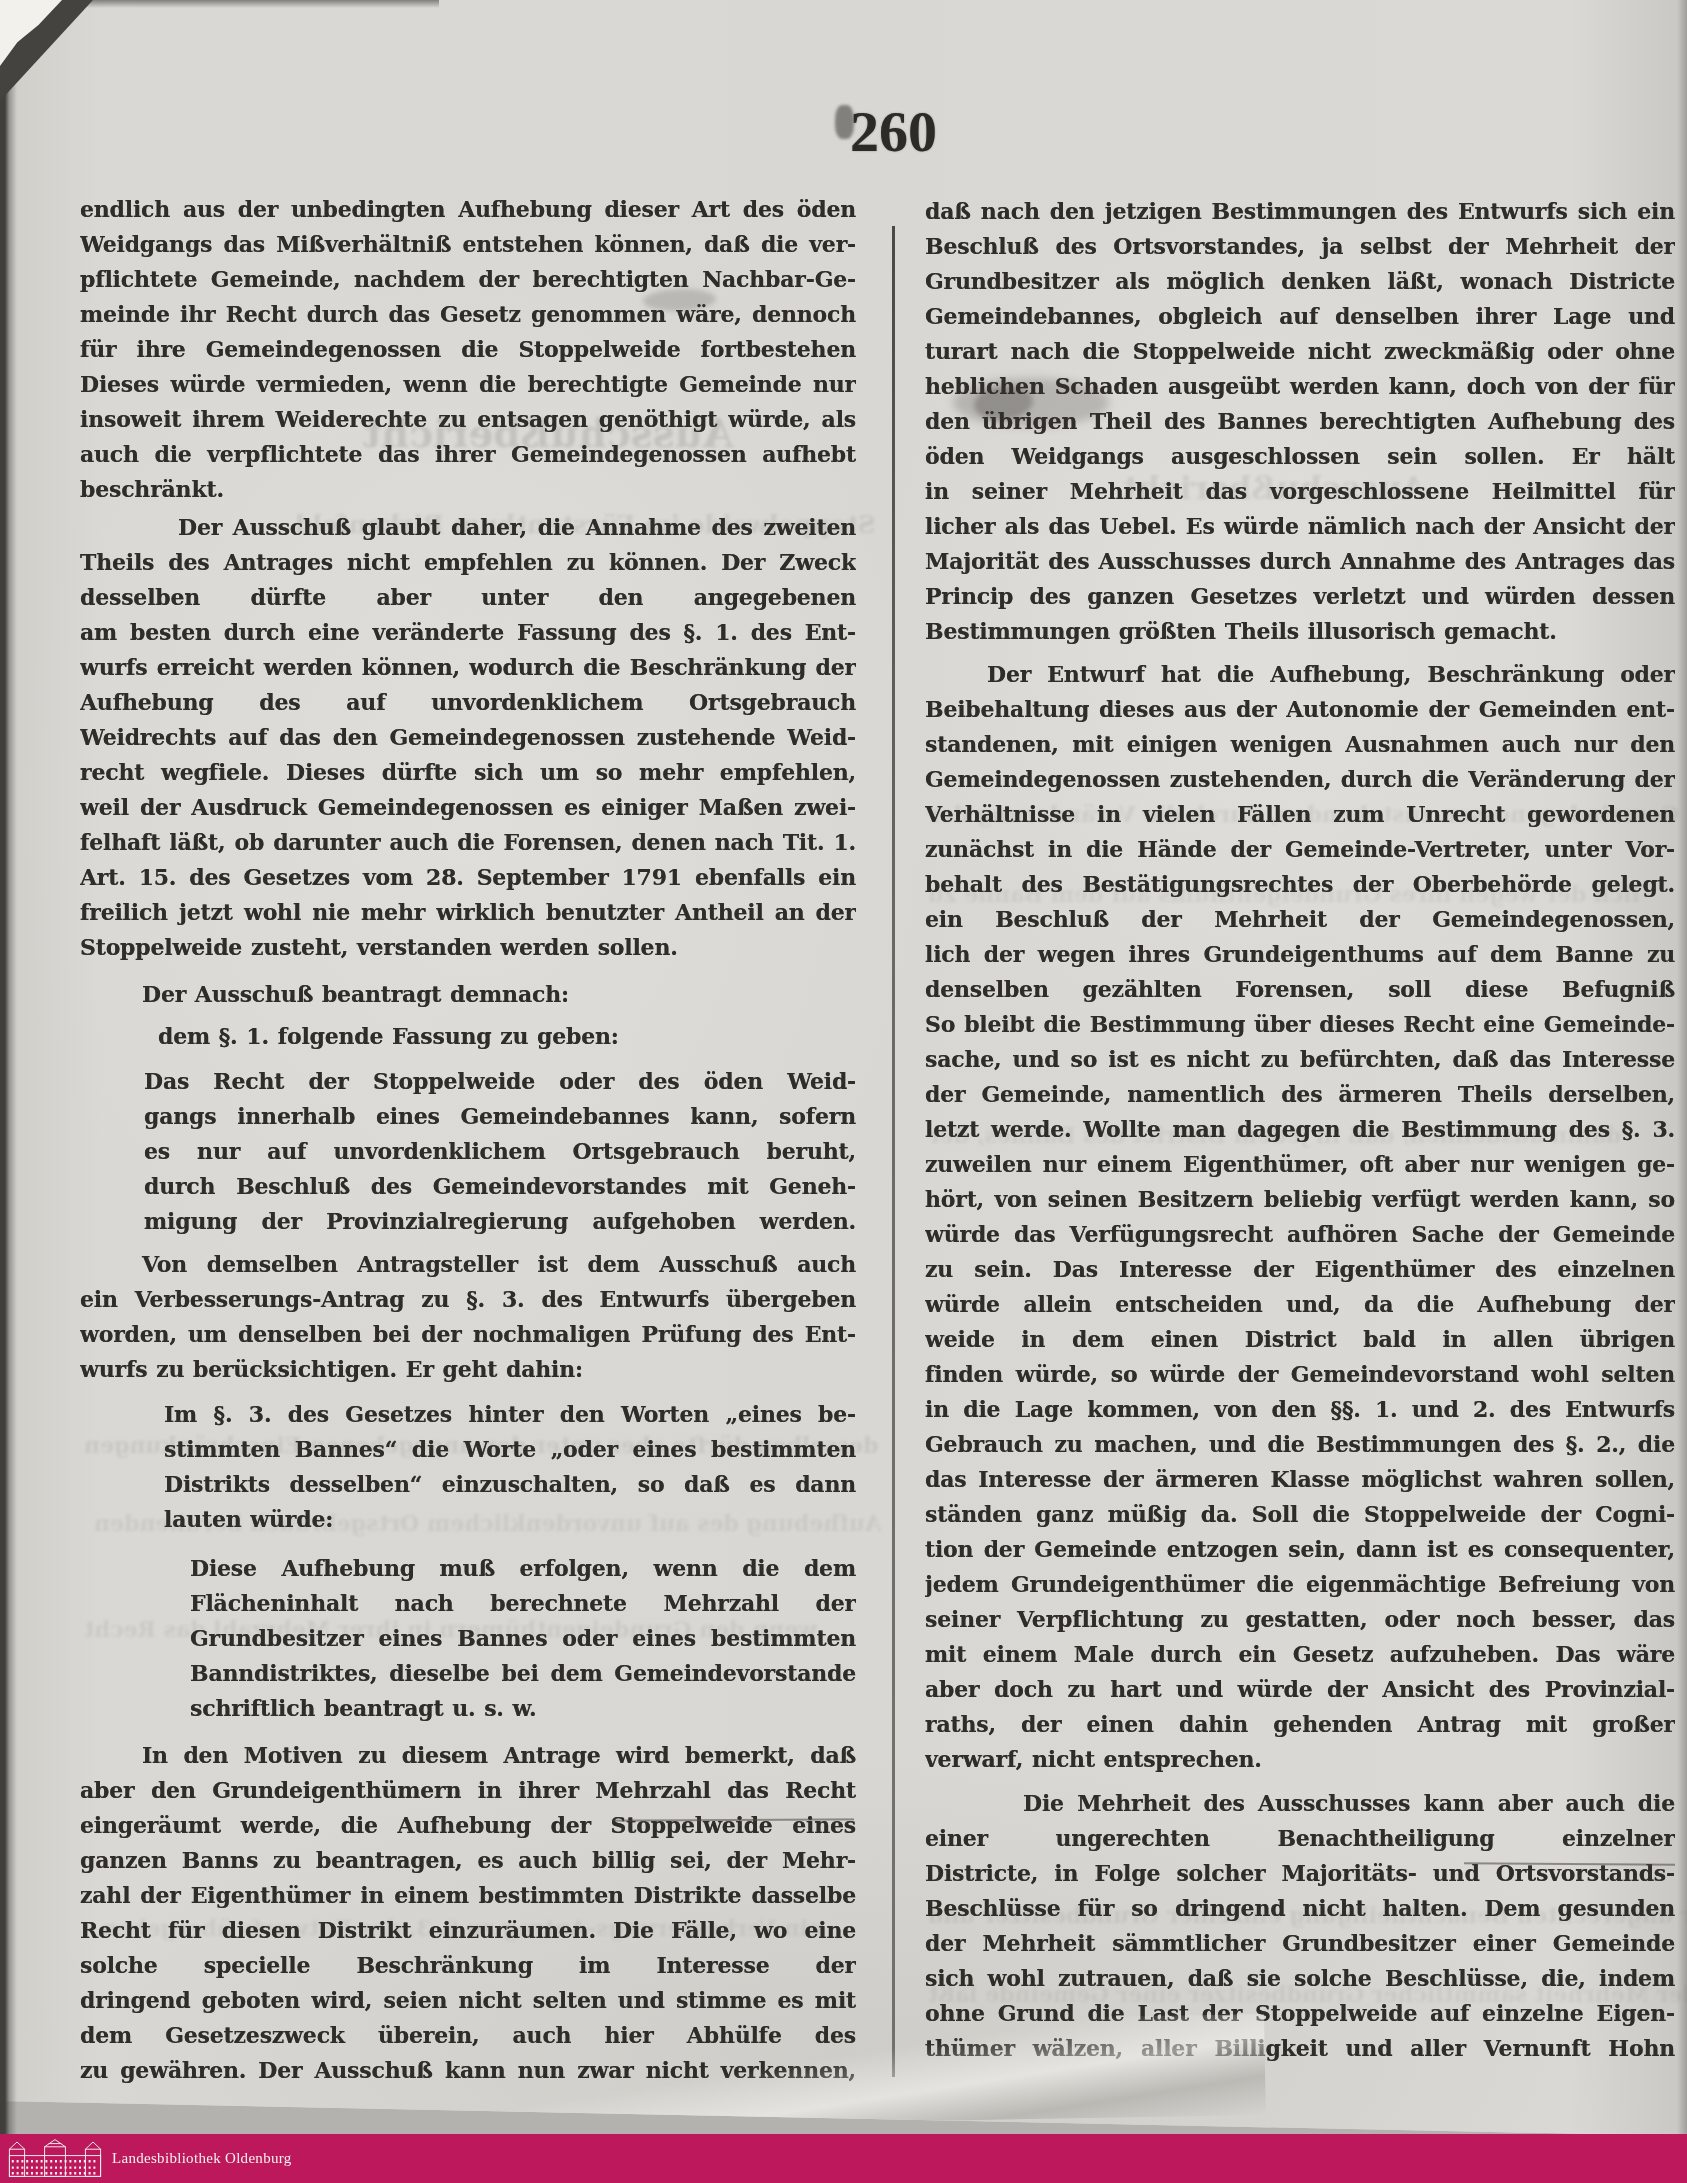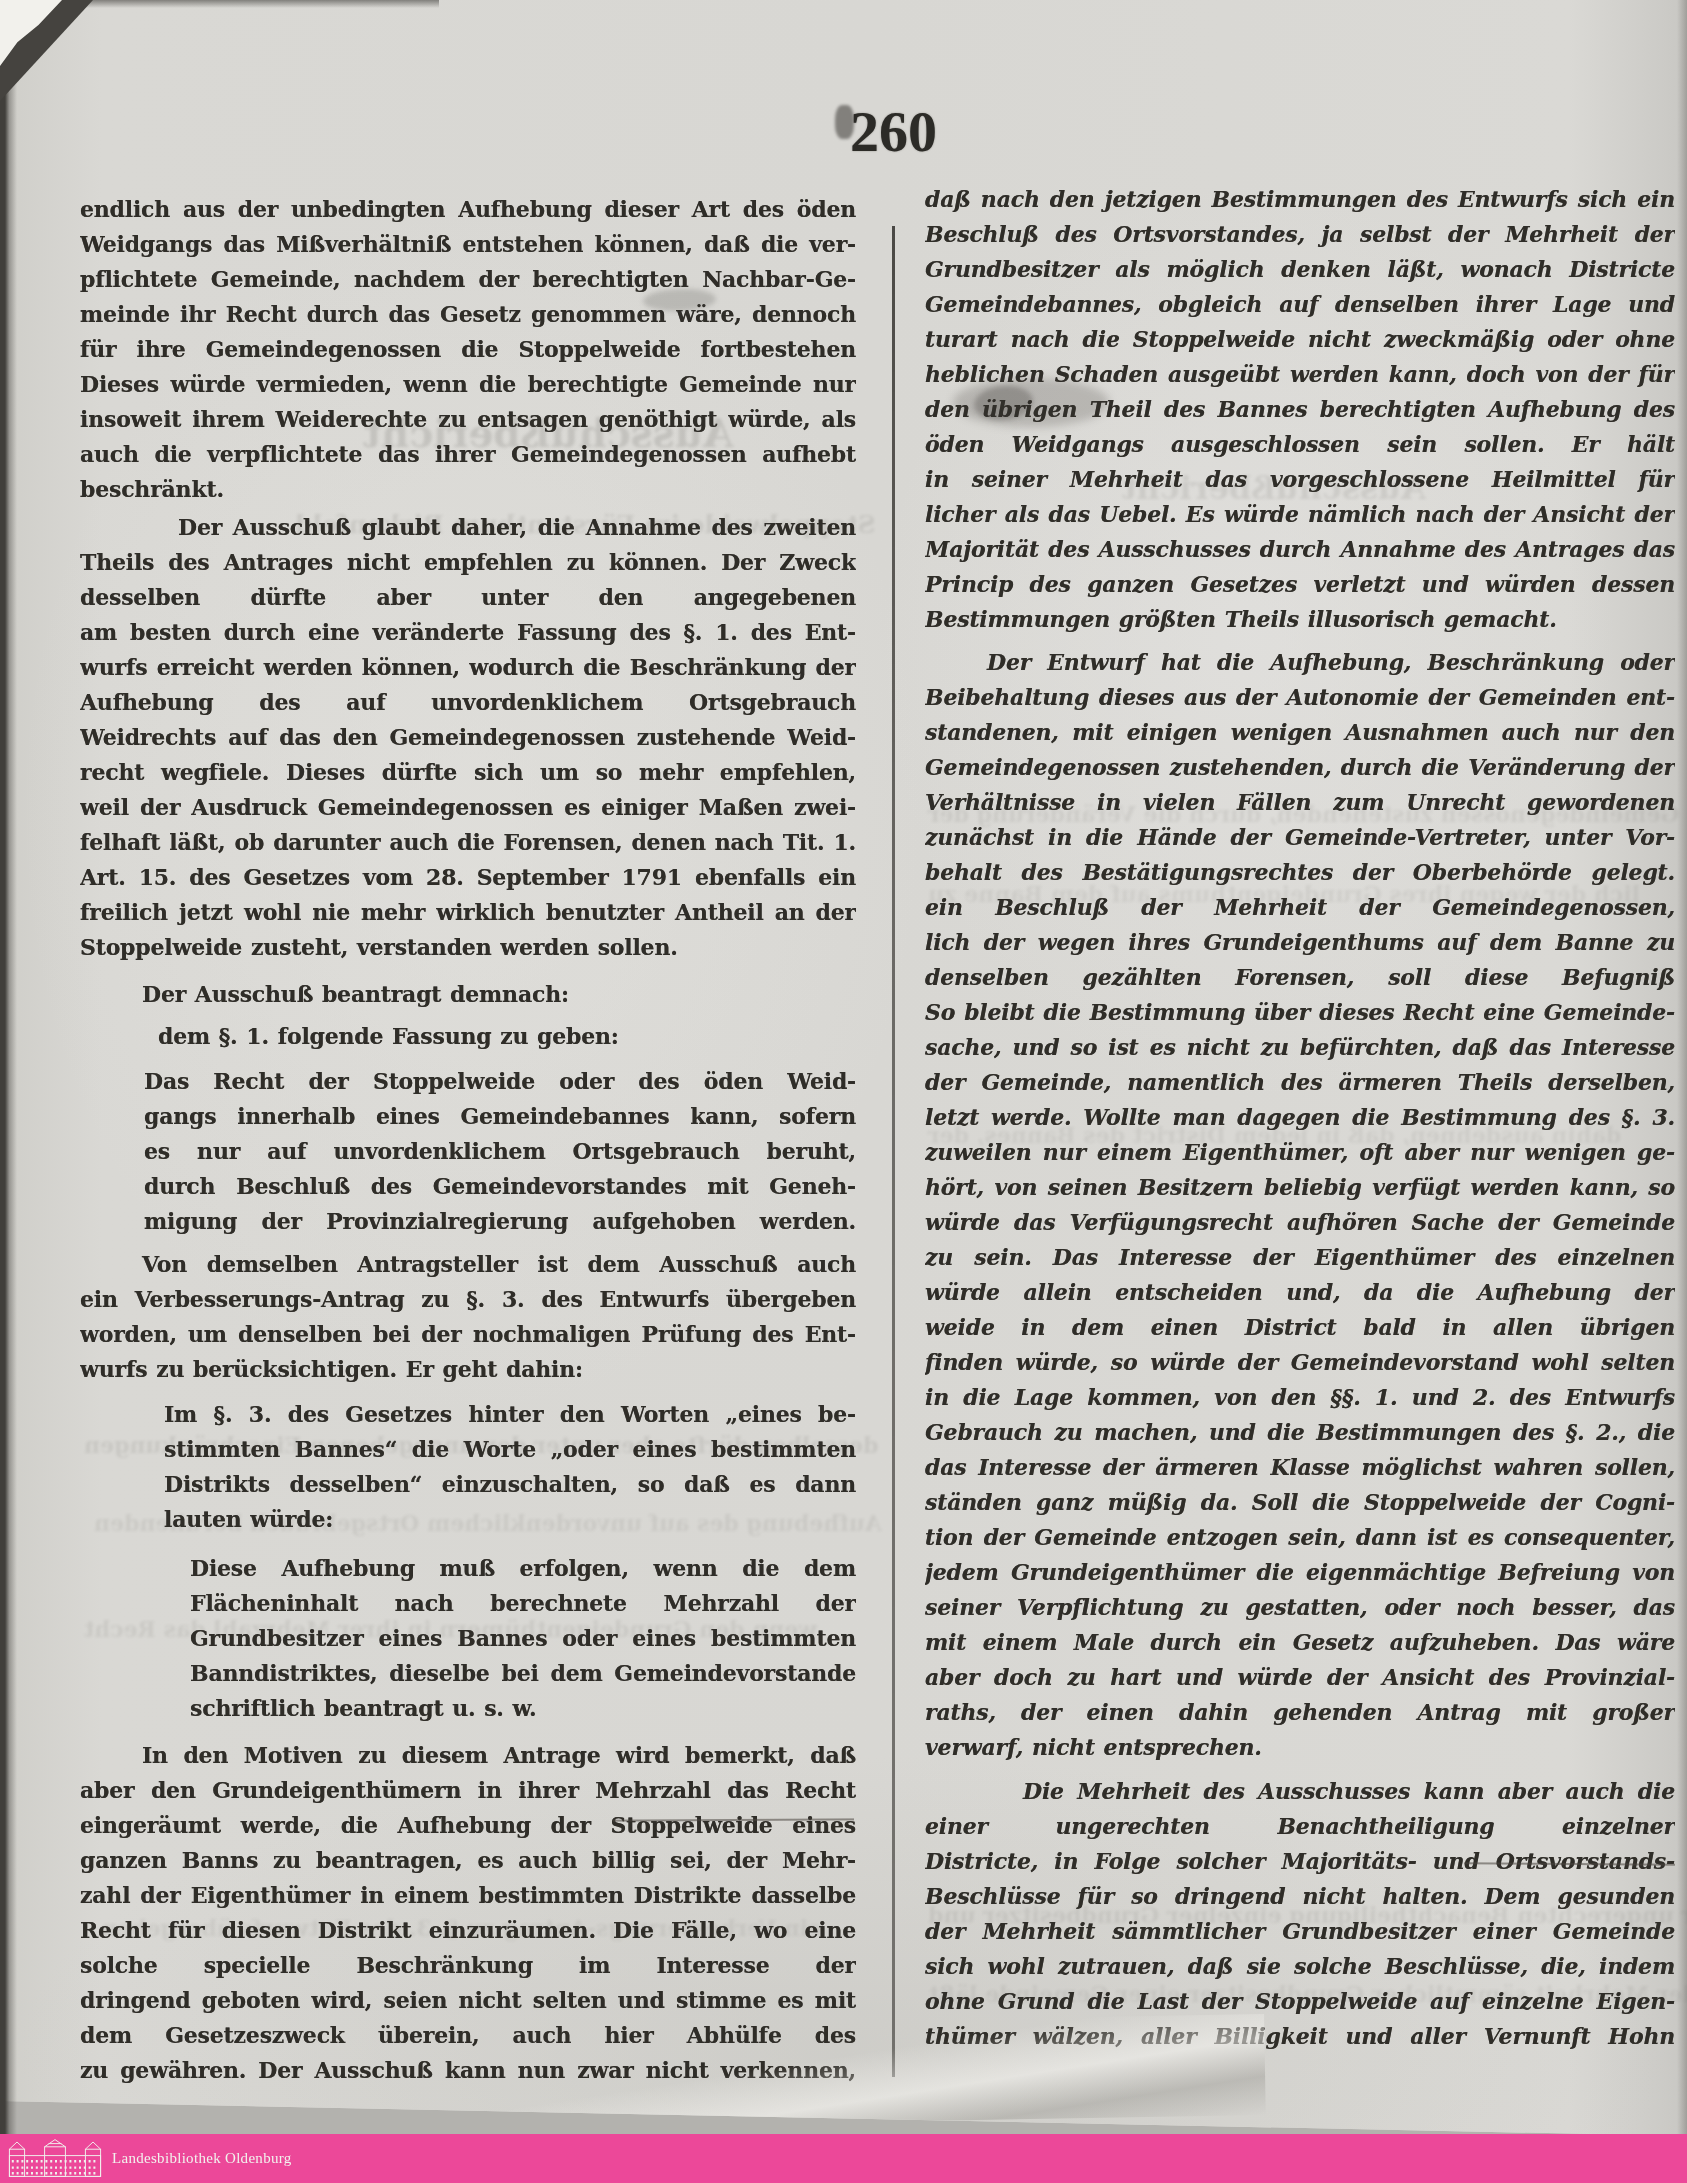--- a/index.html
+++ b/index.html
@@ -21,21 +21,21 @@
   .line{
     height:35px;line-height:35px;overflow:hidden;
     font-size:22px;font-weight:700;color:#2f2d28;
     letter-spacing:-0.2px;word-spacing:1.3px;
     text-align:justify;text-align-last:justify;
     text-shadow:0 0 0.6px rgba(47,45,40,.65);
   }
   .line.no-stretch{text-align-last:left;}
   .col{position:absolute;}
   .col-left{left:80px;top:192px;width:776px;}
-  .col-right{left:925px;top:182px;width:750px;font-style:italic;}
+  .col-right{left:925px;top:194px;width:750px;}
   .para{margin:0;}
   .indent .line:first-child{text-indent:62px;}
   .indent-lg .line:first-child{text-indent:98px;}
   .block-a{margin-left:78px;}
   .block-b{margin-left:64px;}
   .block-c{margin-left:84px;}
   .block-d{margin-left:110px;}
   .gs4{margin-top:3.4px;} .gs8{margin-top:6.7px;} .gs10{margin-top:8.4px;}
   .gs12{margin-top:10px;} .gs14{margin-top:11.8px;} .gs16{margin-top:13.5px;}
   .page-number{
@@ -80,21 +80,21 @@
     position:absolute;left:0;top:0;width:62px;height:66px;
     background:#f2f1ec;clip-path:polygon(0 0,100% 0,62% 38%,28% 64%,0 100%);
   }
   .crease{
     position:absolute;left:0;top:2025px;width:1265px;height:101px;pointer-events:none;
     background:linear-gradient(172deg, rgba(0,0,0,0) 55%, rgba(245,244,240,.55) 72%, rgba(130,128,122,.3) 86%, rgba(0,0,0,0) 100%);
     transform:rotate(-1deg);
   }
   .wm-band{
     position:absolute;left:0;top:2134px;width:1687px;height:49px;
-    background:#ec4899;display:flex;align-items:center;
+    background:#be185d;display:flex;align-items:center;
   }
   .wm-logo{position:absolute;left:6.7px;top:4.2px;}
   .wm-label{
     position:absolute;left:112px;top:0;height:49px;display:flex;align-items:center;
     font-family:"Liberation Serif", serif;font-size:15px;letter-spacing:0.3px;color:#f2f2ee;
   }
 </style>
 </head>
 <body>
 

